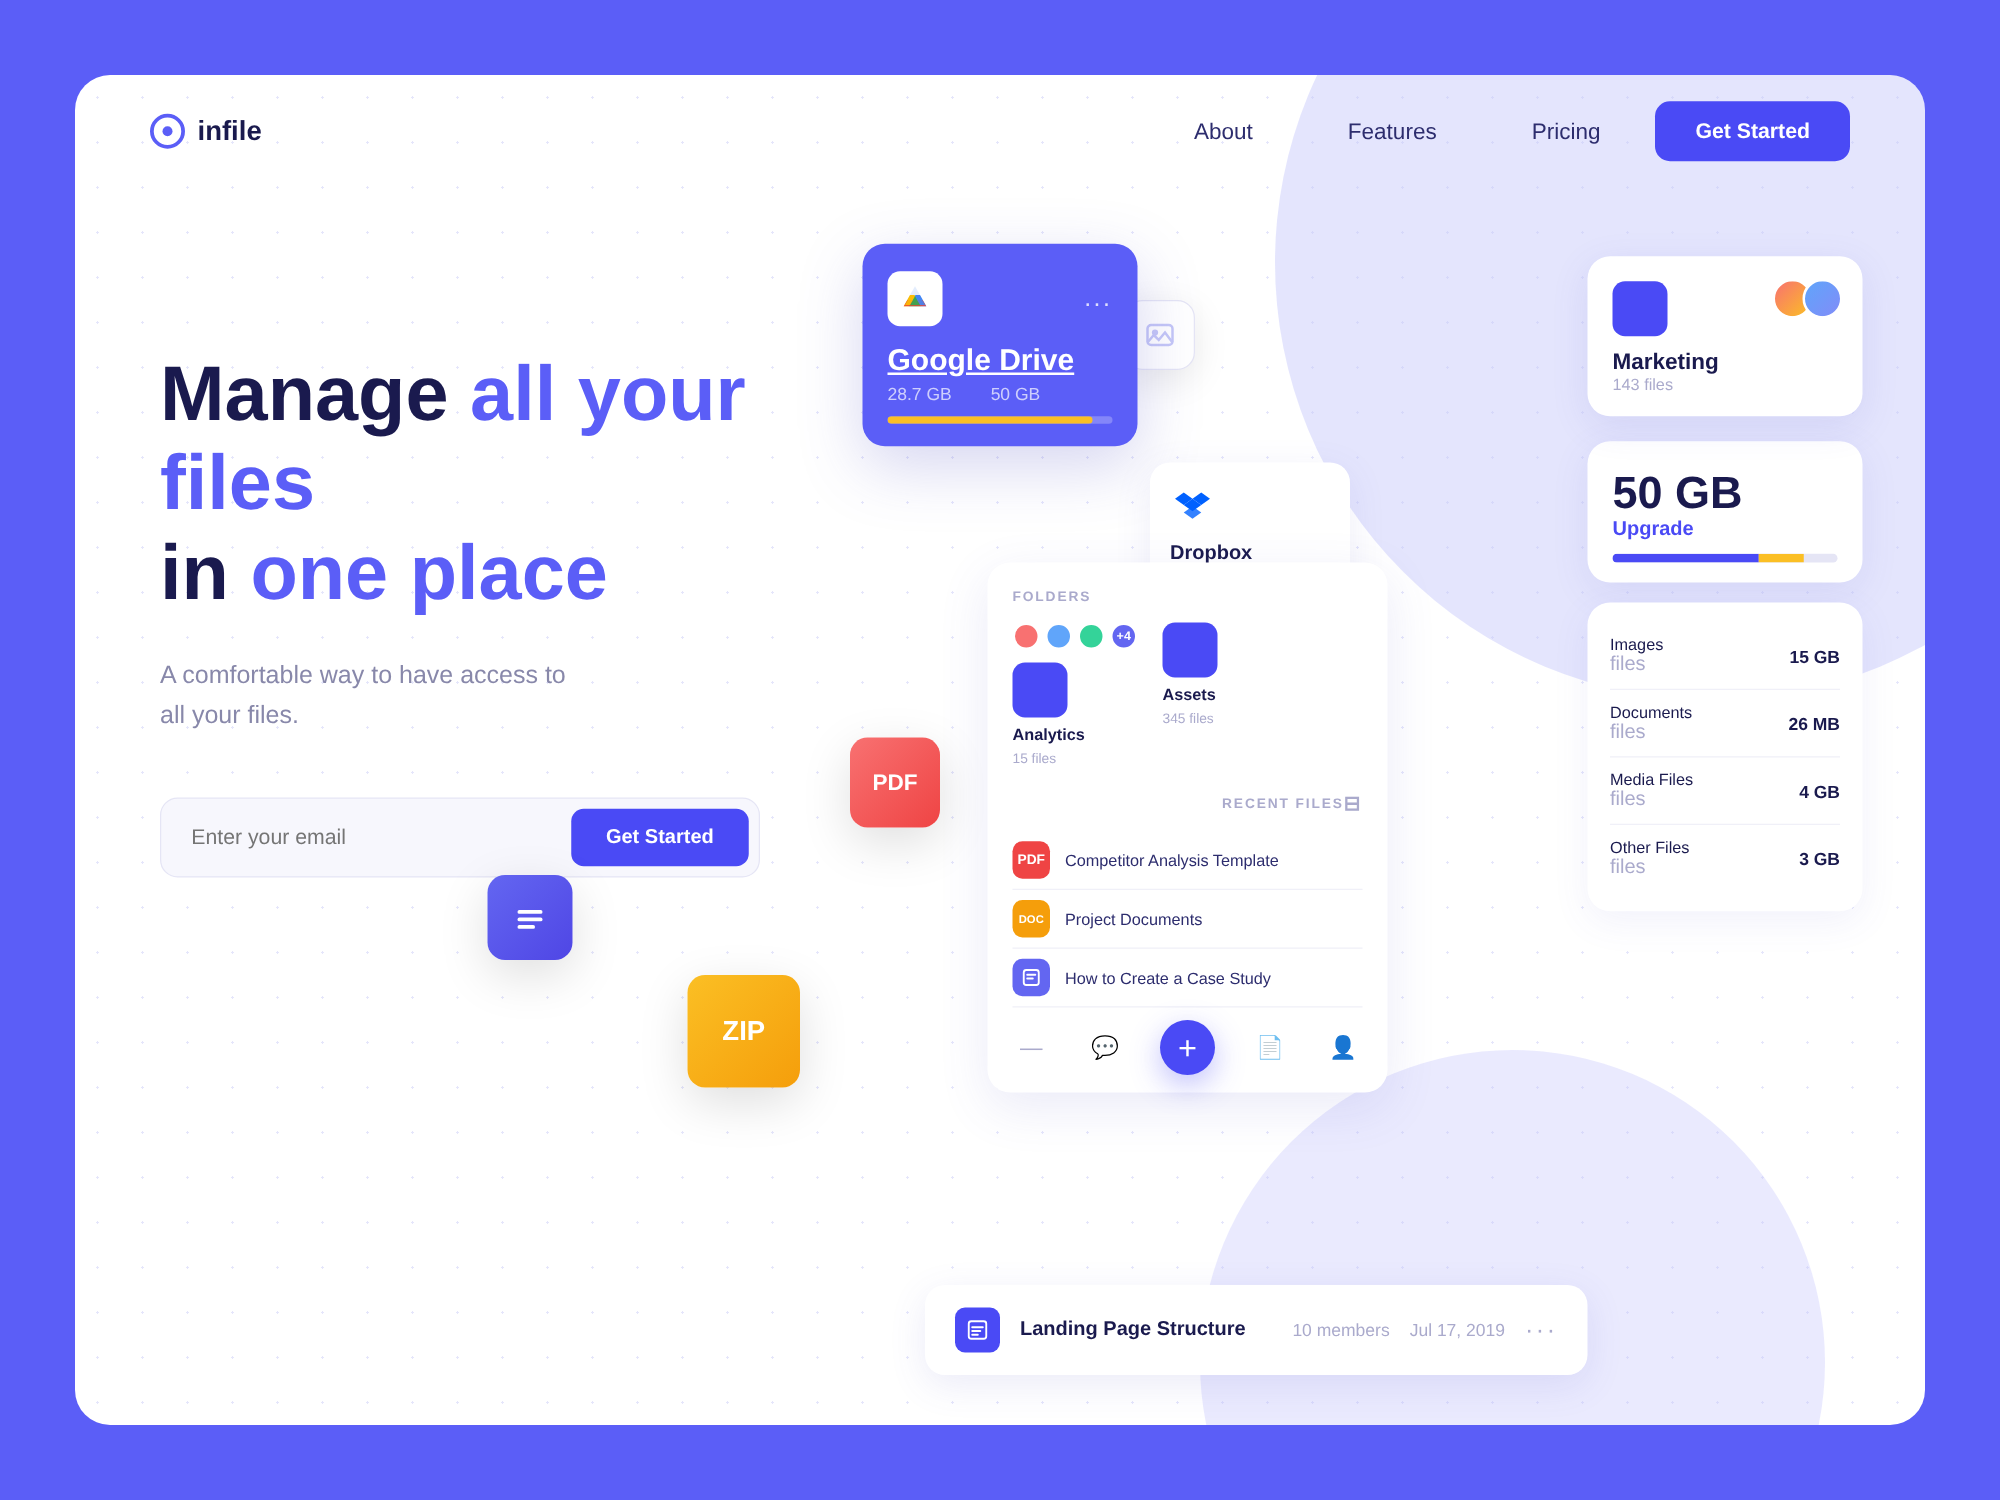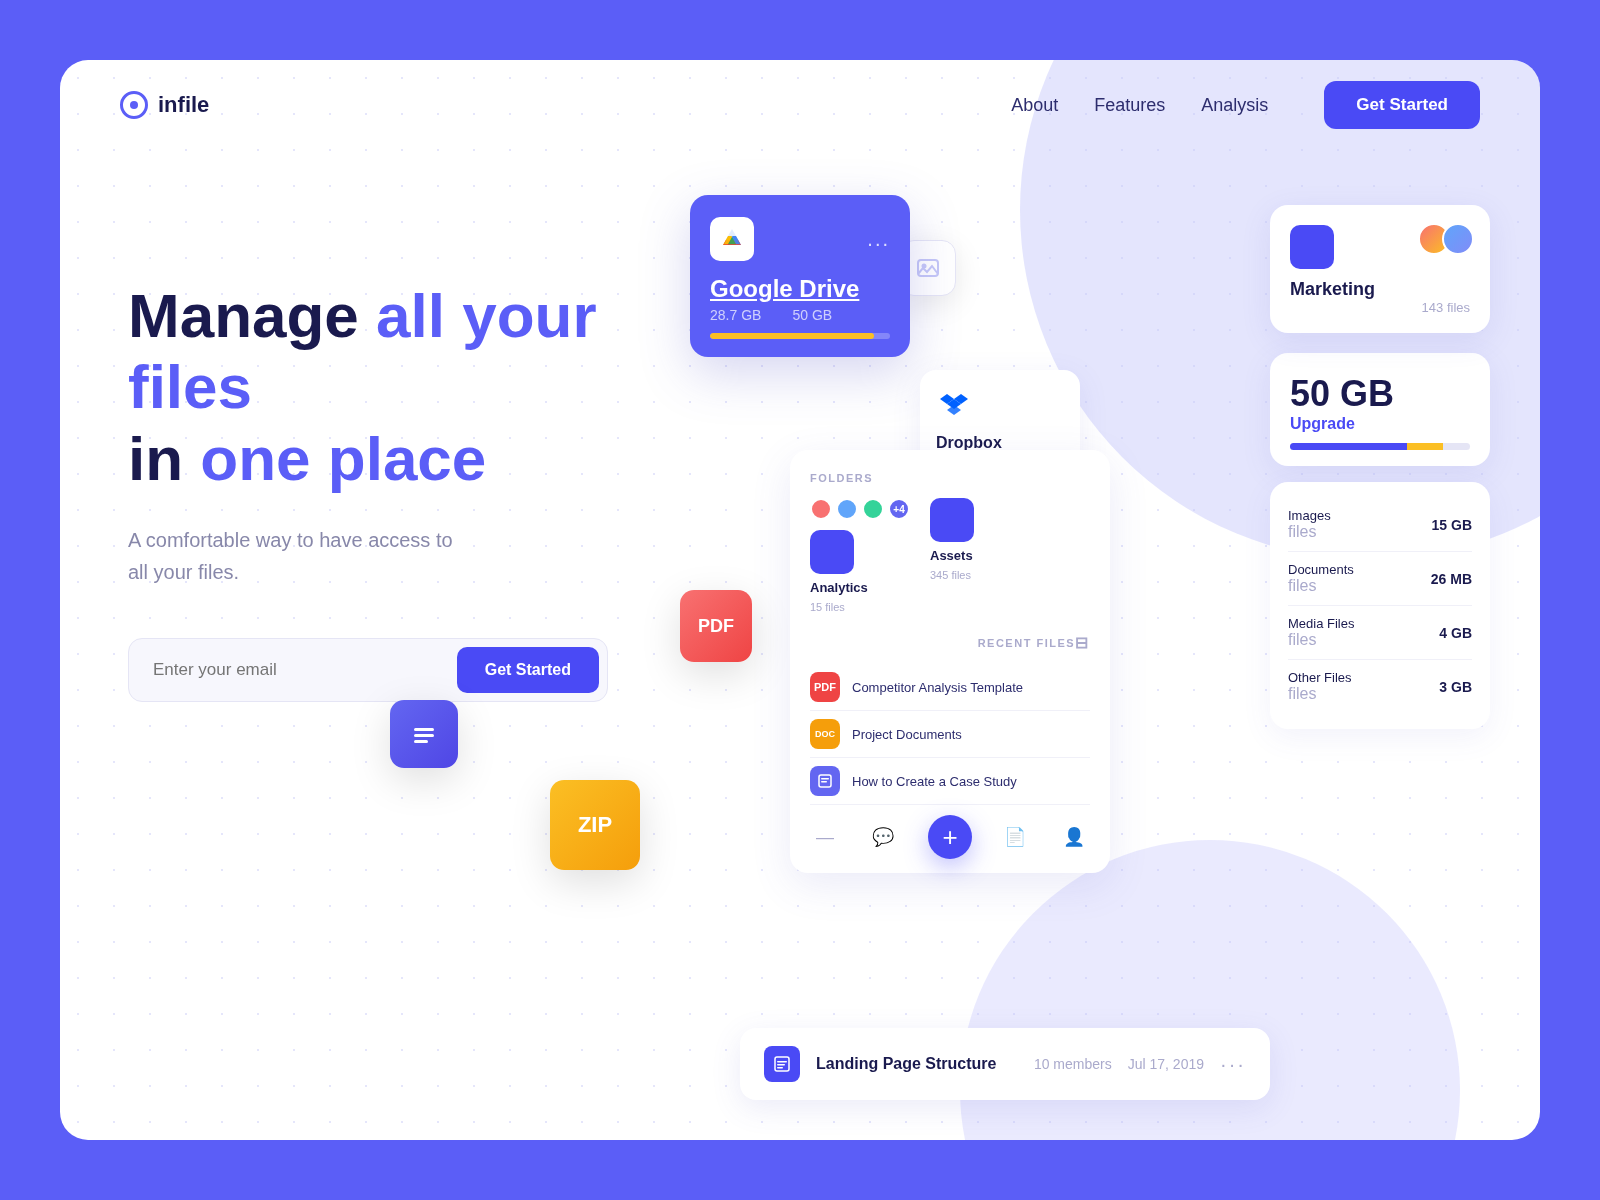--- a/index.html
+++ b/index.html
@@ -90,23 +90,23 @@
       font-size: 22px;
       font-weight: 400;
       color: #1a1a4e;
     }
     .logo-text span {
       font-weight: 700;
     }
     .nav-links {
       display: flex;
       align-items: center;
-      gap: 36px;
+      gap: 76px;
       margin-left: auto;
-      margin-right: 56px;
+      margin-right: 44px;
     }
     .nav-link {
       font-size: 18px;
       color: #2d2d6e;
       font-weight: 500;
       cursor: pointer;
     }
     .btn-get-started-nav {
       background: #4a4af5;
       color: #fff;
@@ -485,21 +485,20 @@
       margin-bottom: 10px;
     }
     .marketing-name {
       font-size: 18px;
       font-weight: 700;
       color: #1a1a4e;
     }
     .marketing-count {
       font-size: 13px;
       color: #aaaacc;
-      text-align: right;
     }
     .marketing-avatars {
       position: absolute;
       top: 18px;
       right: 16px;
       display: flex;
     }
     .avatar-lg {
       width: 32px;
       height: 32px;
@@ -636,21 +635,21 @@
   <nav class="navbar">
     <div class="logo">
       <div class="logo-icon"></div>
       <span class="logo-text">
         <span>in</span><strong>file</strong>
       </span>
     </div>
     <div class="nav-links">
       <span class="nav-link">About</span>
       <span class="nav-link">Features</span>
-      <span class="nav-link">Analysis</span>
+      <span class="nav-link">Pricing</span>
     </div>
     <button class="btn-get-started-nav">Get Started</button>
   </nav>
 
   <div class="hero-content">
     <h1 class="hero-title">
       <span>Manage </span><span class="accent">all your files</span><br>
       <span> in </span><span class="accent">one place</span>
     </h1>
     <p class="hero-subtitle">

